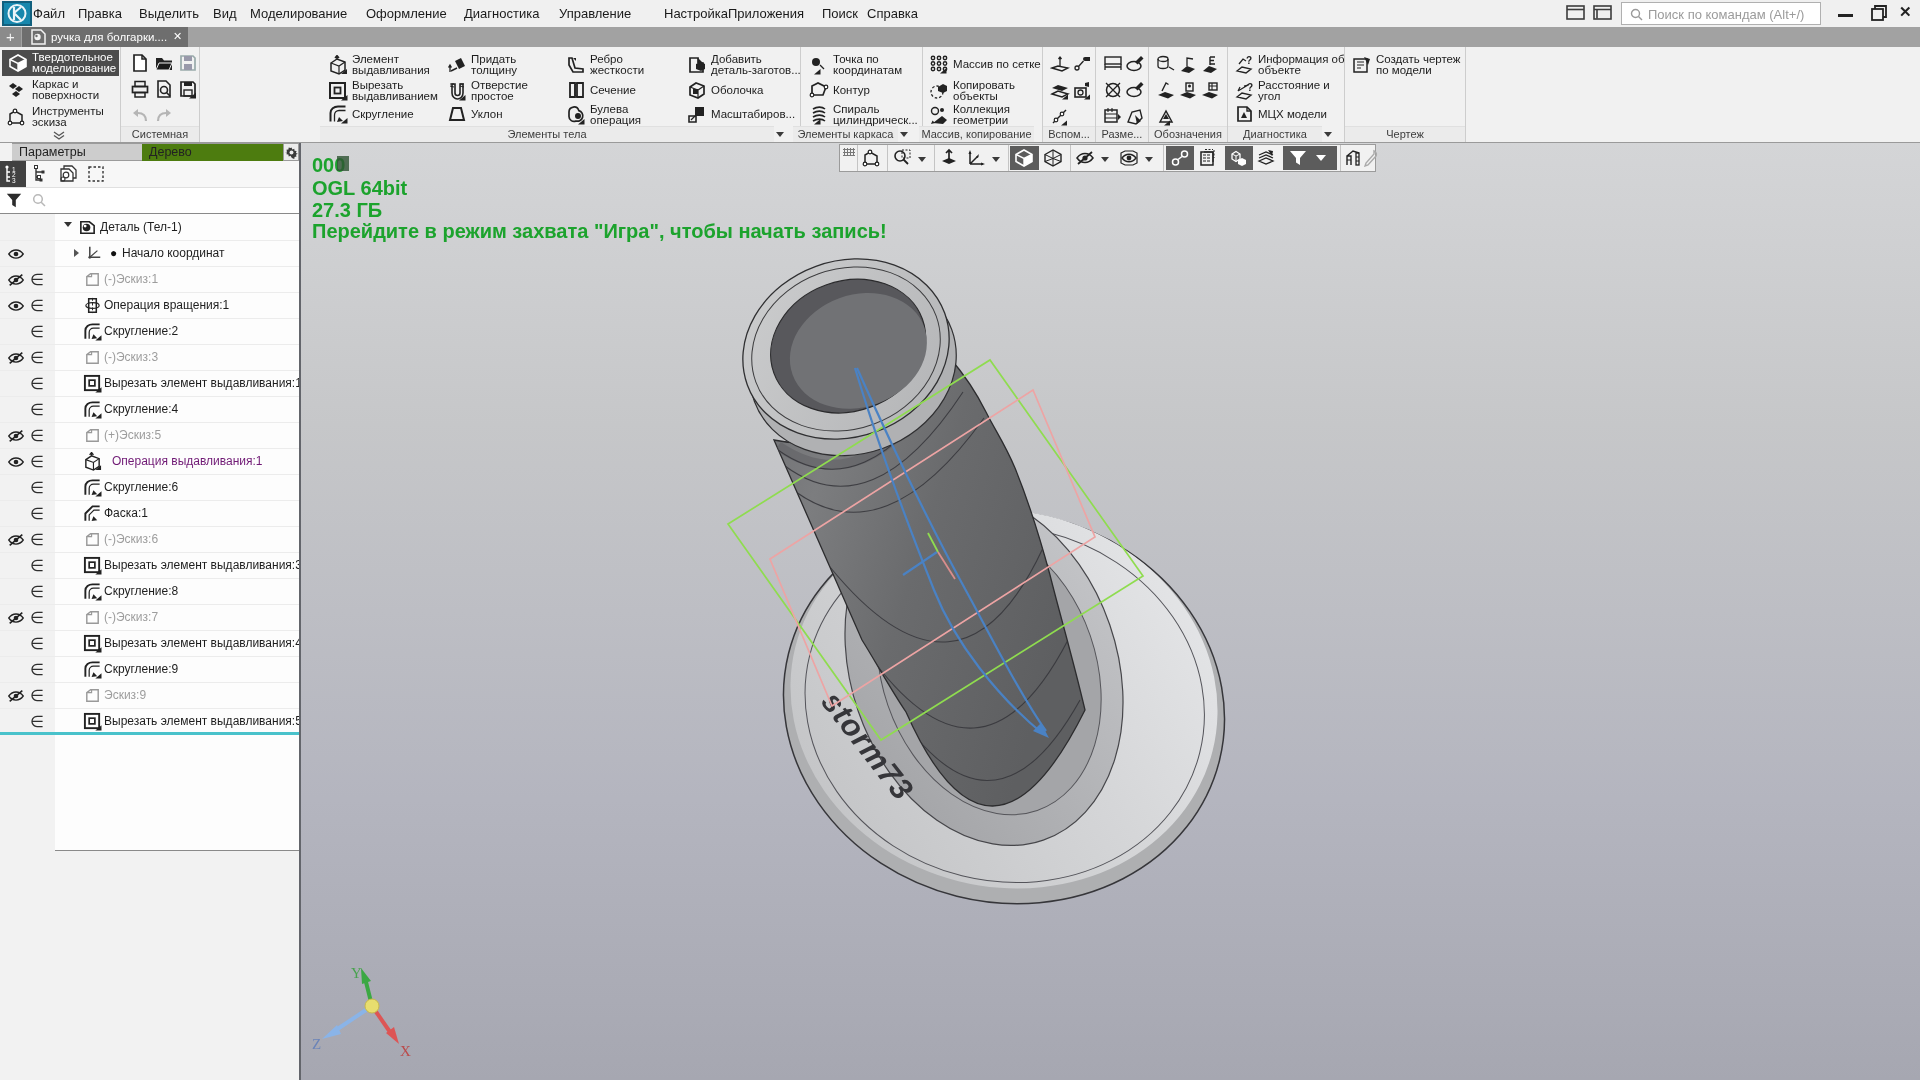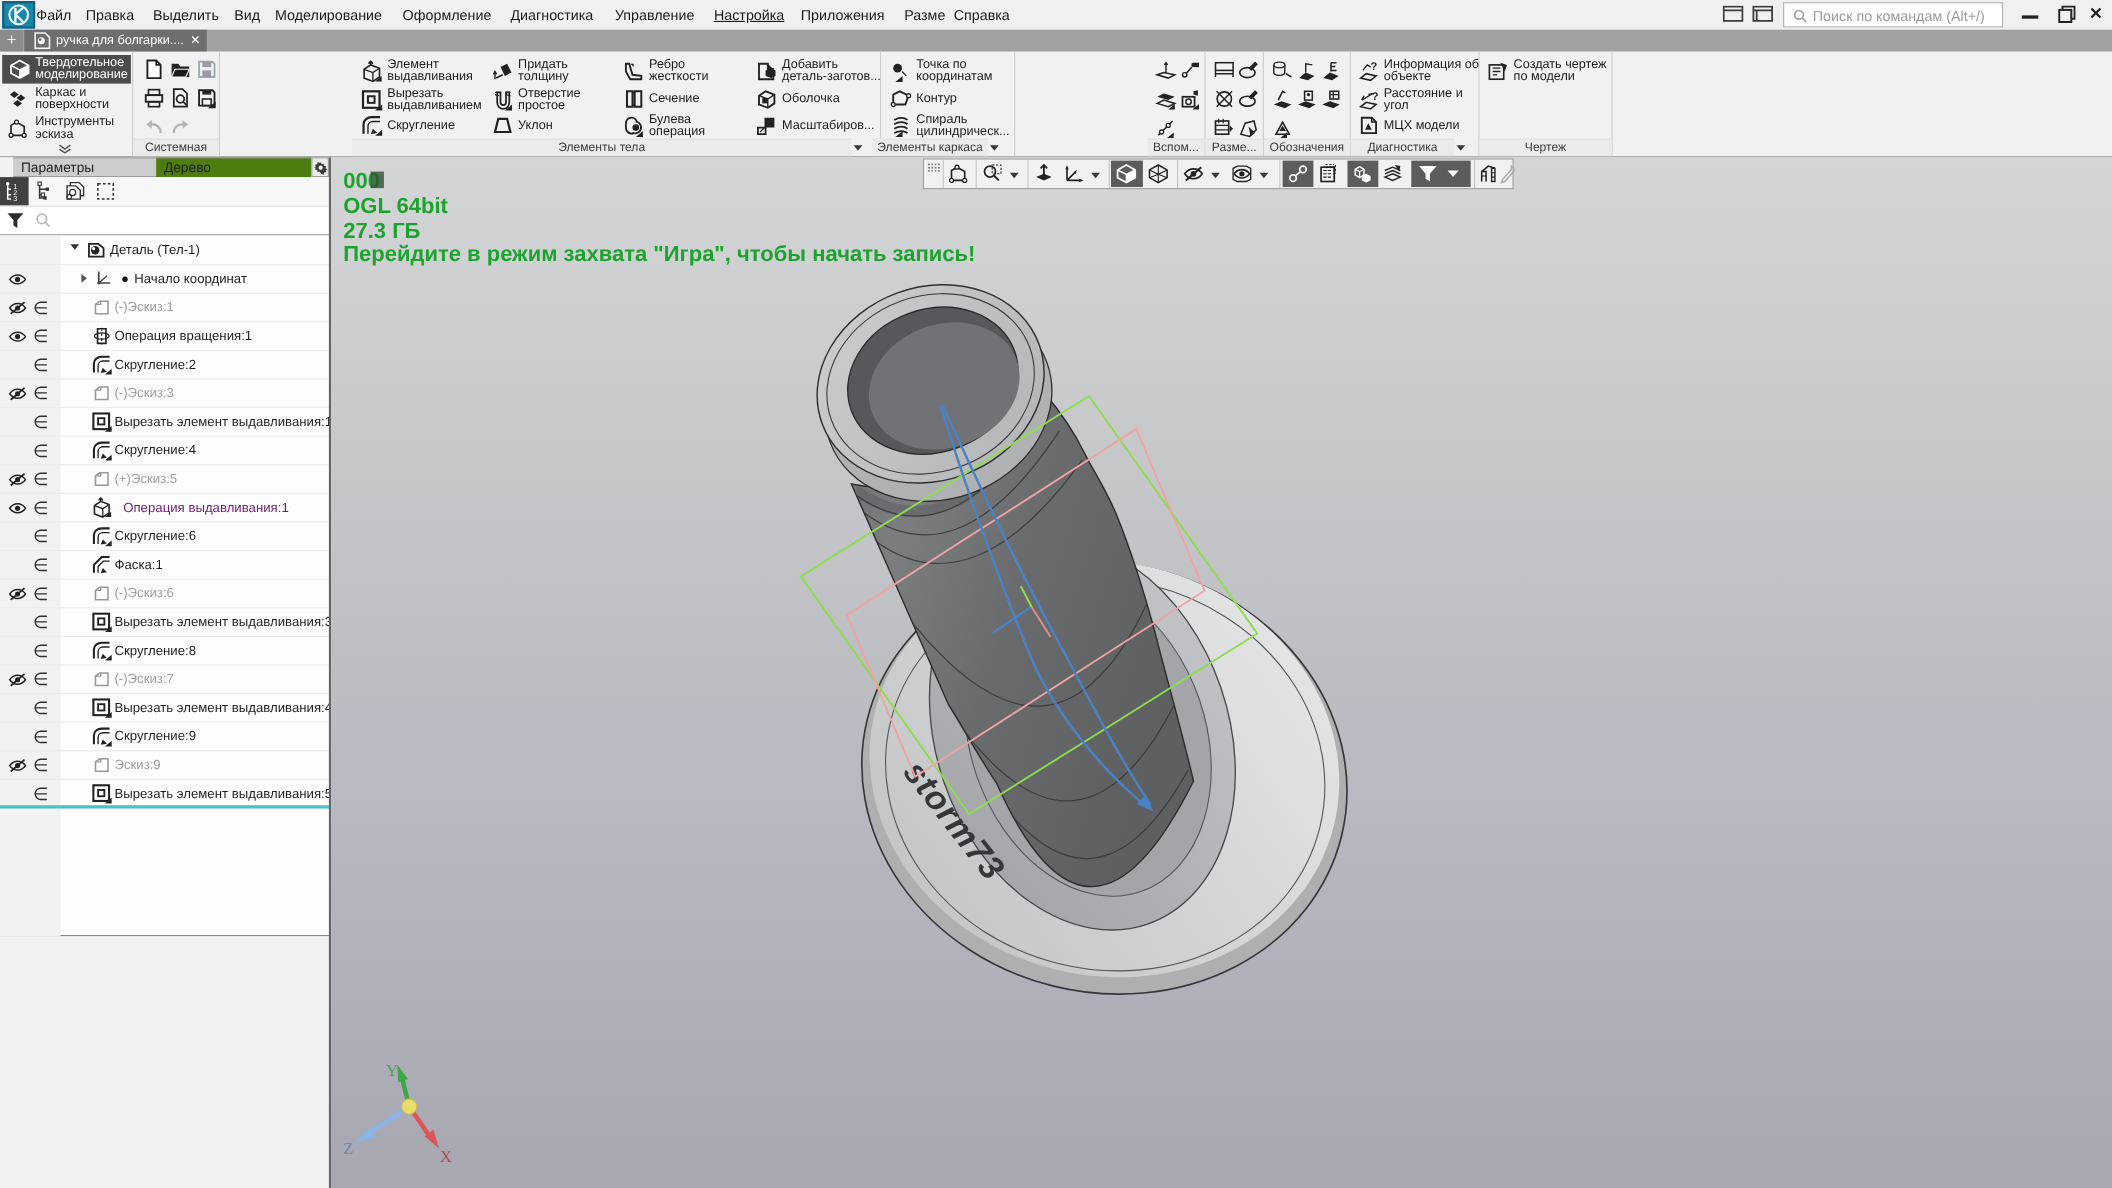--- a/index.html
+++ b/index.html
@@ -347,23 +347,23 @@
         <path d="M12 6v13M12 12l7-6M12 12l7 7" stroke="#eaf4f8" stroke-width="2.2" fill="none"></path>
       </svg></div>
  <span class="menuitem" style="left:33px;">Файл</span>
  <span class="menuitem" style="left:78px;">Правка</span>
  <span class="menuitem" style="left:139px;">Выделить</span>
  <span class="menuitem" style="left:213px;">Вид</span>
  <span class="menuitem" style="left:250px;">Моделирование</span>
  <span class="menuitem" style="left:366px;">Оформление</span>
  <span class="menuitem" style="left:464px;">Диагностика</span>
  <span class="menuitem" style="left:559px;">Управление</span>
- <span class="menuitem" style="left:649px;text-decoration:underline;">Настройка</span>
+ <span class="menuitem" style="left:664px;">Настройка</span>
  <span class="menuitem" style="left:728px;">Приложения</span>
- <span class="menuitem" style="left:822px;">Разме</span>
+ <span class="menuitem" style="left:822px;">Поиск</span>
  <span class="menuitem" style="left:867px;">Справка</span>
 
  <svg class="abs" style="left:1566px;top:5px;" width="50" height="16" viewBox="0 0 50 16">
    <rect x="1" y="1" width="17" height="13" fill="none" stroke="#3c3c3c" stroke-width="1.6"></rect>
    <line x1="1" y1="4.5" x2="18" y2="4.5" stroke="#3c3c3c" stroke-width="1.6"></line>
    <rect x="28" y="1" width="17" height="13" fill="none" stroke="#3c3c3c" stroke-width="1.6"></rect>
    <path d="M28 4.5h17M31 4.5v9" stroke="#3c3c3c" stroke-width="1.6" fill="none"></path>
  </svg>
  <div class="abs" style="left:1621px;top:2px;width:200px;height:23px;background:#fff;border:1px solid #b0b0b0;">
    <svg class="abs" style="left:8px;top:5px;" width="13" height="13" viewBox="0 0 13 13">
@@ -499,20 +499,33 @@
           <use href="#i-contour"></use>
         </svg><span class="rtext">Контур</span></div>
   <div class="ritem" style="left:8px;top:57px;"><svg class="ricon" viewBox="0 0 20 20">
           <use href="#i-spiral"></use>
         </svg><span class="rtext">Спираль<br>цилиндрическ...</span></div>
   <div class="rlabel" style="right:24px;left:-8px;">Элементы каркаса</div>
   <div class="ddarr" style="right:14px;"></div>
   <div class="grip" style="right:2px;"></div>
  </div>
 
+ <div class="rgroup" style="left:923px;width:120px;">
+  <div class="ritem" style="left:6px;top:7px;"><svg class="ricon" viewBox="0 0 20 20">
+          <use href="#i-arraygrid"></use>
+        </svg><span class="rtext">Массив по сетке</span></div>
+  <div class="ritem" style="left:6px;top:33px;"><svg class="ricon" viewBox="0 0 20 20">
+          <use href="#i-copyobj"></use>
+        </svg><span class="rtext">Копировать<br>объекты</span></div>
+  <div class="ritem" style="left:6px;top:57px;"><svg class="ricon" viewBox="0 0 20 20">
+          <use href="#i-geomcol"></use>
+        </svg><span class="rtext">Коллекция<br>геометрии</span></div>
+  <div class="rlabel" style="left:-4px;right:8px;">Массив, копирование</div>
+  <div class="grip" style="right:2px;"></div>
+ </div>
 
  <div class="rgroup" style="left:1043px;width:53px;">
   <svg class="abs" style="left:7px;top:7px;" width="20" height="20" viewBox="0 0 20 20">
         <use href="#i-plane"></use>
       </svg>
   <svg class="abs" style="left:29px;top:7px;" width="20" height="20" viewBox="0 0 20 20">
         <use href="#i-ptchain"></use>
       </svg>
   <svg class="abs" style="left:7px;top:33px;" width="20" height="20" viewBox="0 0 20 20">
         <use href="#i-plane2"></use>

